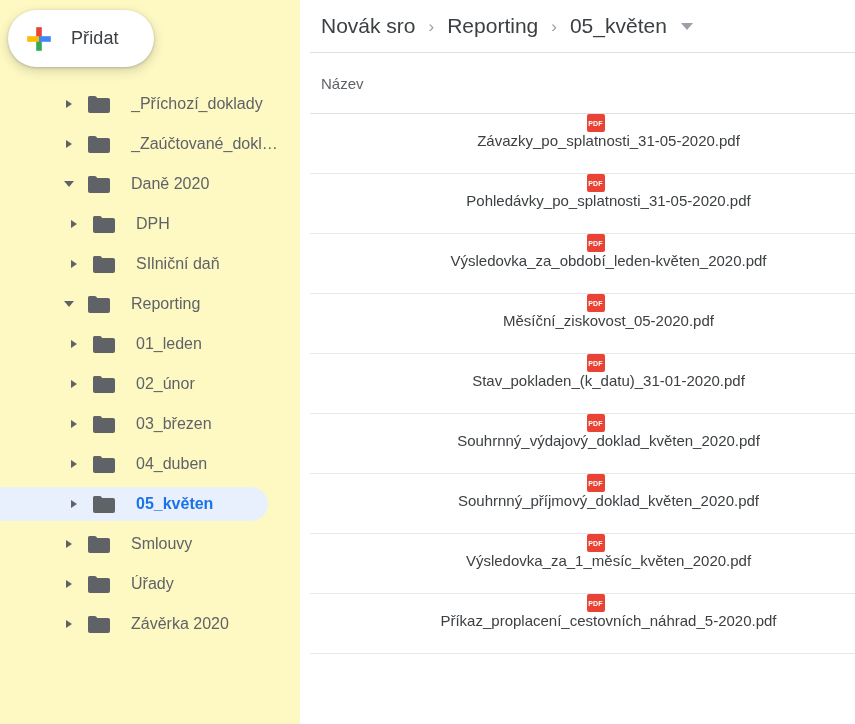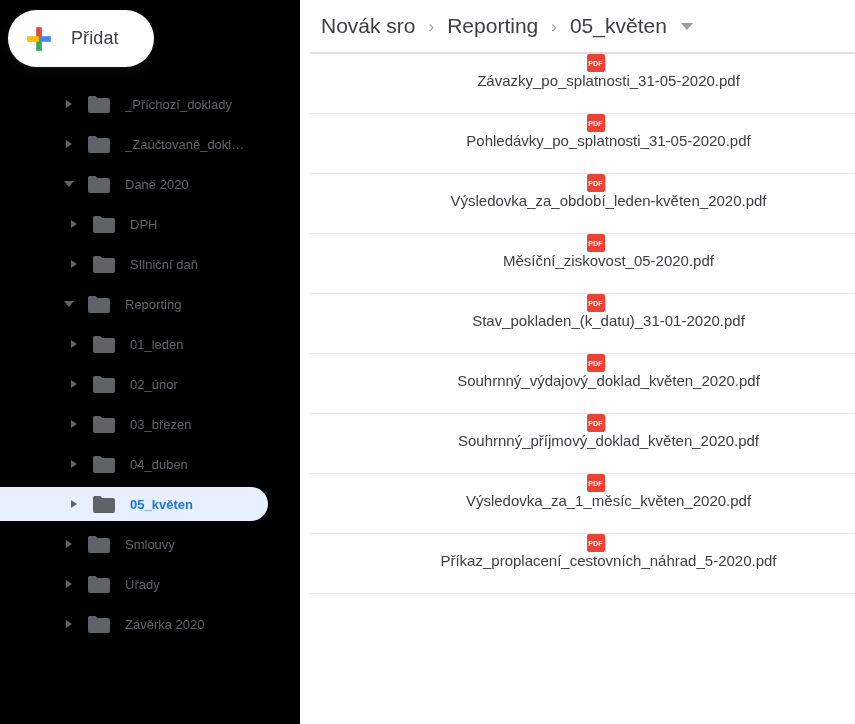--- a/index.html
+++ b/index.html
@@ -19,21 +19,21 @@
     background: #fff;
   }
 
   
   #sidebar {
     position: absolute;
     left: 0;
     top: 0;
     width: 300px;
     height: 724px;
-    background: #000000;
+    background: #fef9c3;
     overflow: hidden;
   }
 
   #add-button {
     position: absolute;
     left: 8px;
     top: 10px;
     width: 146px;
     height: 57px;
     box-sizing: border-box;
@@ -127,22 +127,22 @@
     position: absolute;
     left: 0; top: 2.5px;
     width: 22px; height: 14.5px;
     background: #5f6368;
     border-radius: 2px;
   }
 
   .tree-label {
     position: relative;
     z-index: 2;
-    margin-left: 15px;
-    font-size: 13px;
+    margin-left: 21px;
+    font-size: 16px;
     color: #5f6368;
     white-space: nowrap;
     overflow: hidden;
   }
   .tree-row.selected .tree-label { color: #1a73e8; font-weight: bold; }
 
   
   .lvl-0 { padding-left: 60px; }
   .lvl-1 { padding-left: 65px; }
 
@@ -418,20 +418,23 @@
     <div id="breadcrumb">
         <span class="crumb">Novák sro</span>
         <span class="crumb-sep">›</span>
         <span class="crumb">Reporting</span>
         <span class="crumb-sep">›</span>
         <span class="crumb">05_květen</span>
         <span id="crumb-caret"></span>
       </div>
     <div class="hdivider"></div>
 
+    <div id="col-header">
+      <span class="col-name">Název</span>
+    </div>
     <div class="hdivider"></div>
 
     <div id="file-list">
         <div class="file-row">
           <span class="pdf-icon">
             <span>PDF</span>
           </span>
           <span class="file-name">Závazky_po_splatnosti_31-05-2020.pdf</span>
         </div>
         <div class="file-row">

